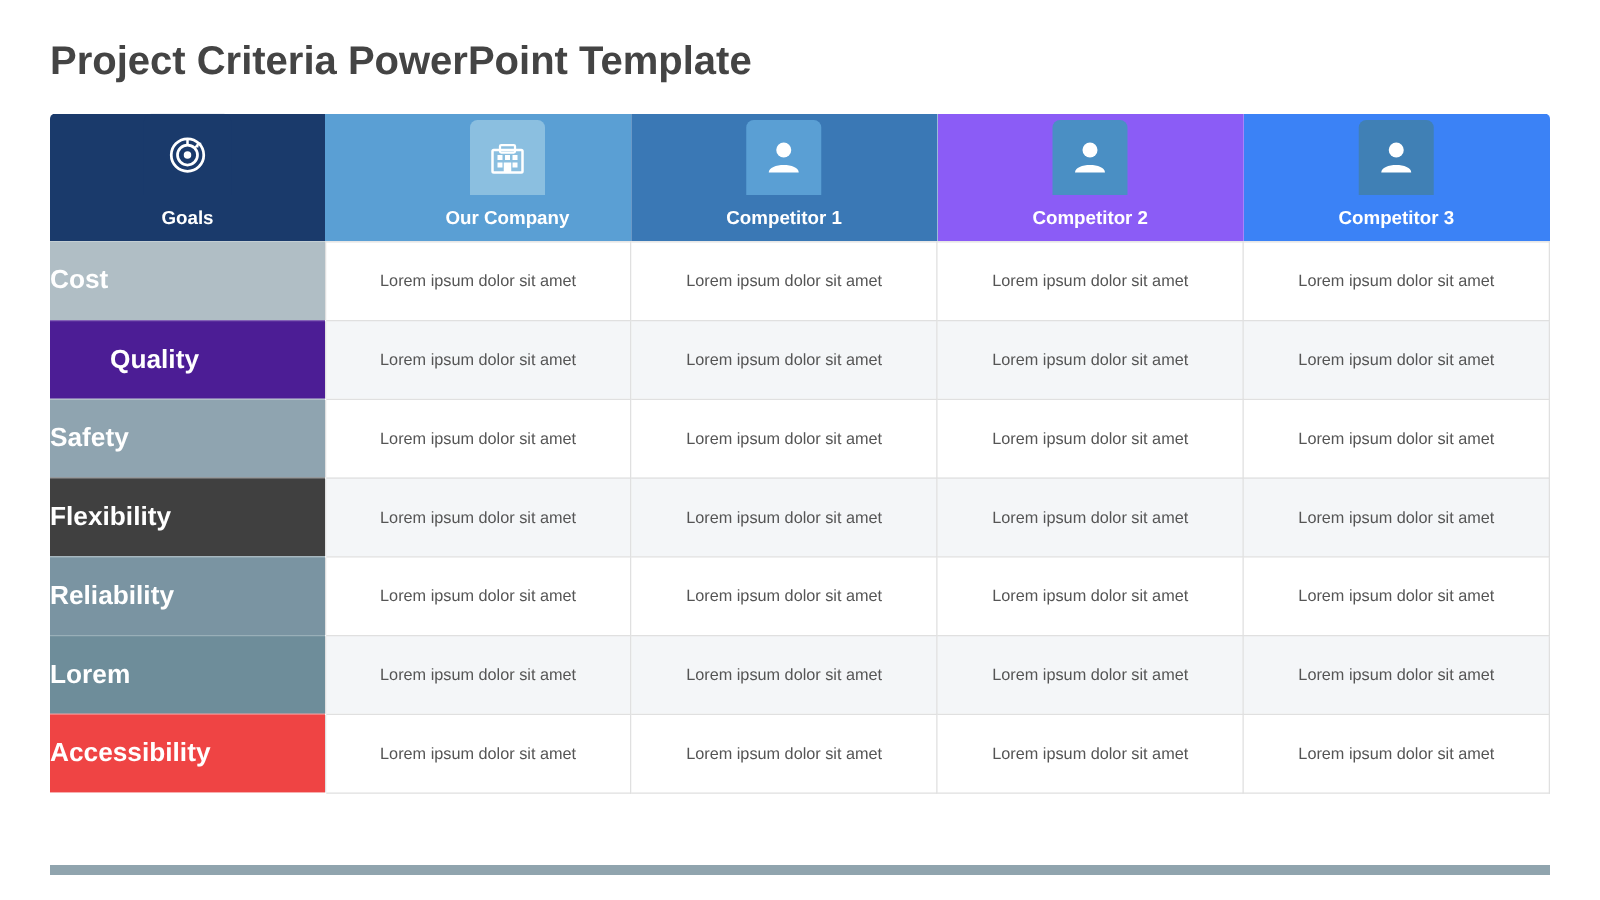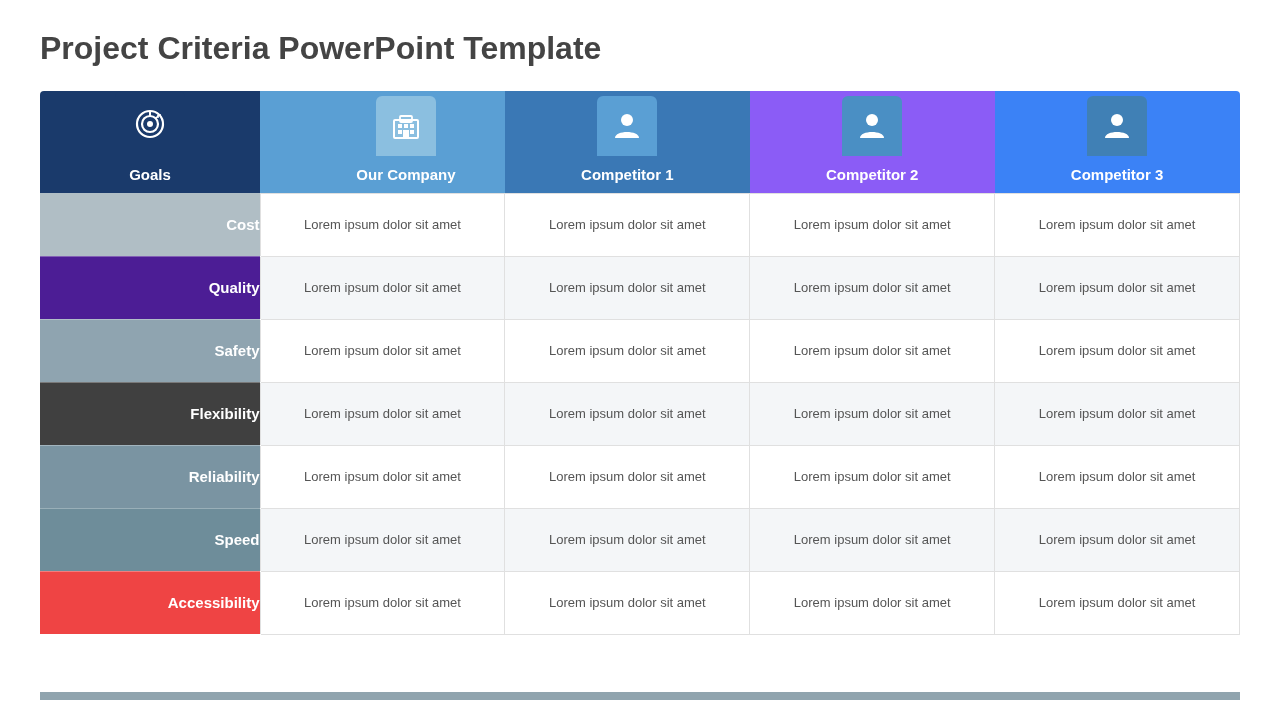--- a/index.html
+++ b/index.html
@@ -124,23 +124,23 @@
     
     .data-row {
       height: 63px;
     }
 
     .data-row:last-child {
       height: 63px;
     }
 
     .goal-cell {
-      text-align: right;
+      text-align: left;
       font-weight: 700;
-      font-size: 15px;
+      font-size: 21px;
       color: white;
       vertical-align: middle;
       margin-left: 41px;
     }
 
     .data-cell {
       text-align: center;
       vertical-align: middle;
       font-size: 13px;
       color: #555555;
@@ -303,21 +303,21 @@
             <td class="data-cell" style="background: rgb(244, 246, 248);">Lorem ipsum dolor sit amet</td>
           </tr>
           <tr class="data-row">
             <td class="goal-cell" style="background: rgb(122, 148, 162); border-bottom: 1px solid rgba(255, 255, 255, 0.3);">Reliability</td>
             <td class="data-cell" style="background: rgb(255, 255, 255);">Lorem ipsum dolor sit amet</td>
             <td class="data-cell" style="background: rgb(255, 255, 255);">Lorem ipsum dolor sit amet</td>
             <td class="data-cell" style="background: rgb(255, 255, 255);">Lorem ipsum dolor sit amet</td>
             <td class="data-cell" style="background: rgb(255, 255, 255);">Lorem ipsum dolor sit amet</td>
           </tr>
           <tr class="data-row">
-            <td class="goal-cell" style="background: rgb(110, 141, 154); border-bottom: 1px solid rgba(255, 255, 255, 0.3);">Speed</td>
+            <td class="goal-cell" style="background: rgb(110, 141, 154); border-bottom: 1px solid rgba(255, 255, 255, 0.3);">Lorem</td>
             <td class="data-cell" style="background: rgb(244, 246, 248);">Lorem ipsum dolor sit amet</td>
             <td class="data-cell" style="background: rgb(244, 246, 248);">Lorem ipsum dolor sit amet</td>
             <td class="data-cell" style="background: rgb(244, 246, 248);">Lorem ipsum dolor sit amet</td>
             <td class="data-cell" style="background: rgb(244, 246, 248);">Lorem ipsum dolor sit amet</td>
           </tr>
           <tr class="data-row">
             <td class="goal-cell" style="background: #ef4444; border-bottom: 1px solid rgba(255, 255, 255, 0.3);">Accessibility</td>
             <td class="data-cell" style="background: rgb(255, 255, 255);">Lorem ipsum dolor sit amet</td>
             <td class="data-cell" style="background: rgb(255, 255, 255);">Lorem ipsum dolor sit amet</td>
             <td class="data-cell" style="background: rgb(255, 255, 255);">Lorem ipsum dolor sit amet</td>

